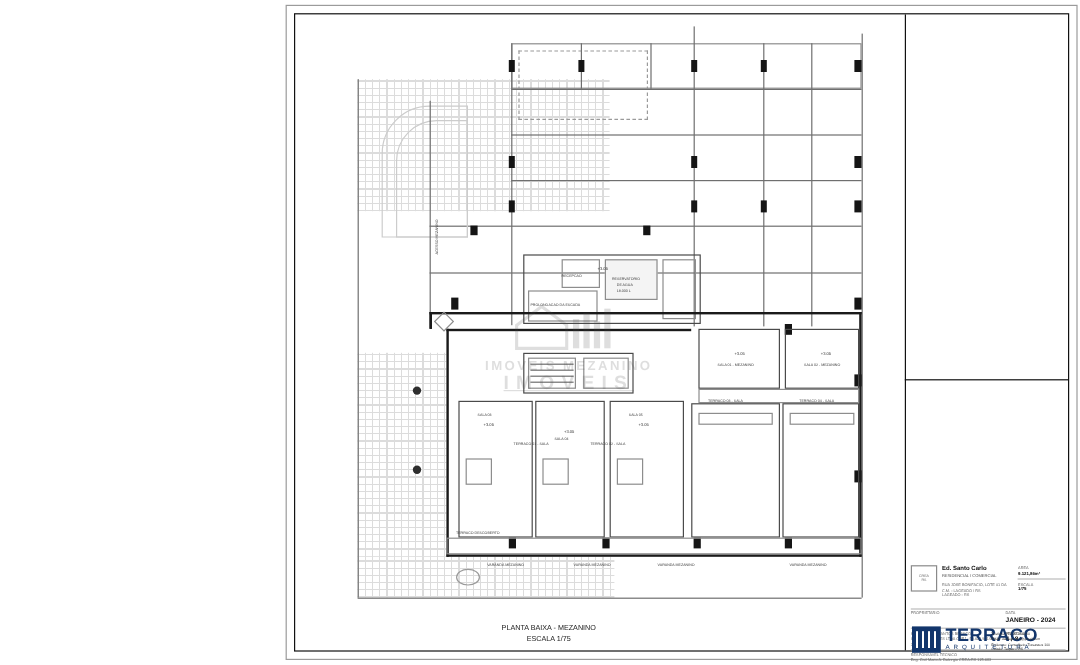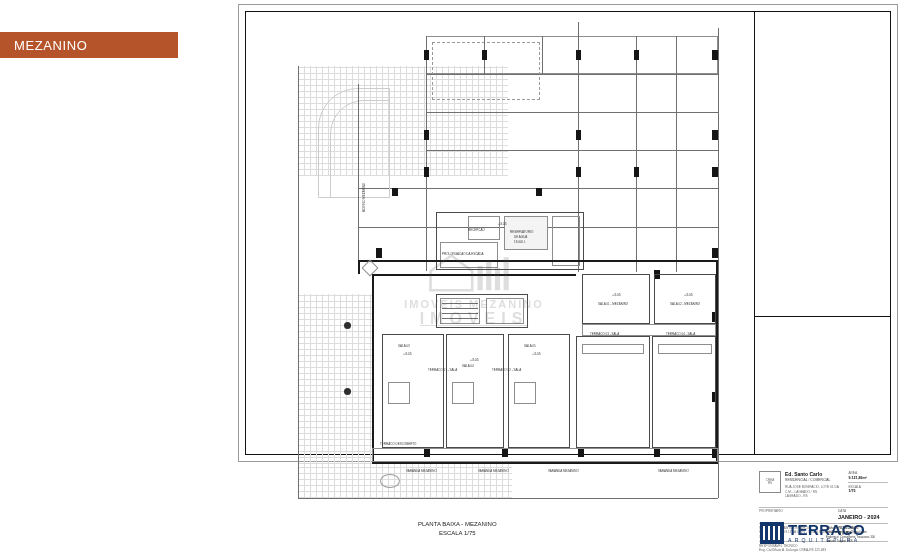--- a/index.html
+++ b/index.html
@@ -32,21 +32,21 @@
     padding-left: 14px;
     box-sizing: border-box;
   }
 
   
   .sheet {
     position: absolute;
     left: 238px;
     top: 4px;
     width: 660px;
-    height: 458px;
+    height: 546px;
     background: #ffffff;
     border: 1px solid #9b9b9b;
     box-sizing: border-box;
   }
   .sheet-inner {
     position: absolute;
     left: 6px;
     top: 6px;
     right: 6px;
     bottom: 6px;
@@ -268,23 +268,20 @@
     position: absolute;
     font-size: 3.4px;
     color: #333;
   }
 </style>
 </head>
 <body>
 
 <div id="stage">
 
-  <div class="label-banner">
-    <span>MEZANINO</span>
-  </div>
 
   <div class="sheet">
     <div class="sheet-inner">
 
       <div class="sheet-divider"></div>
       <div class="sheet-divider-h"></div>
 
       <div class="draw">
 
         <div class="hatch" style="left:52px;top:54px;width:210px;height:110px;"></div>

